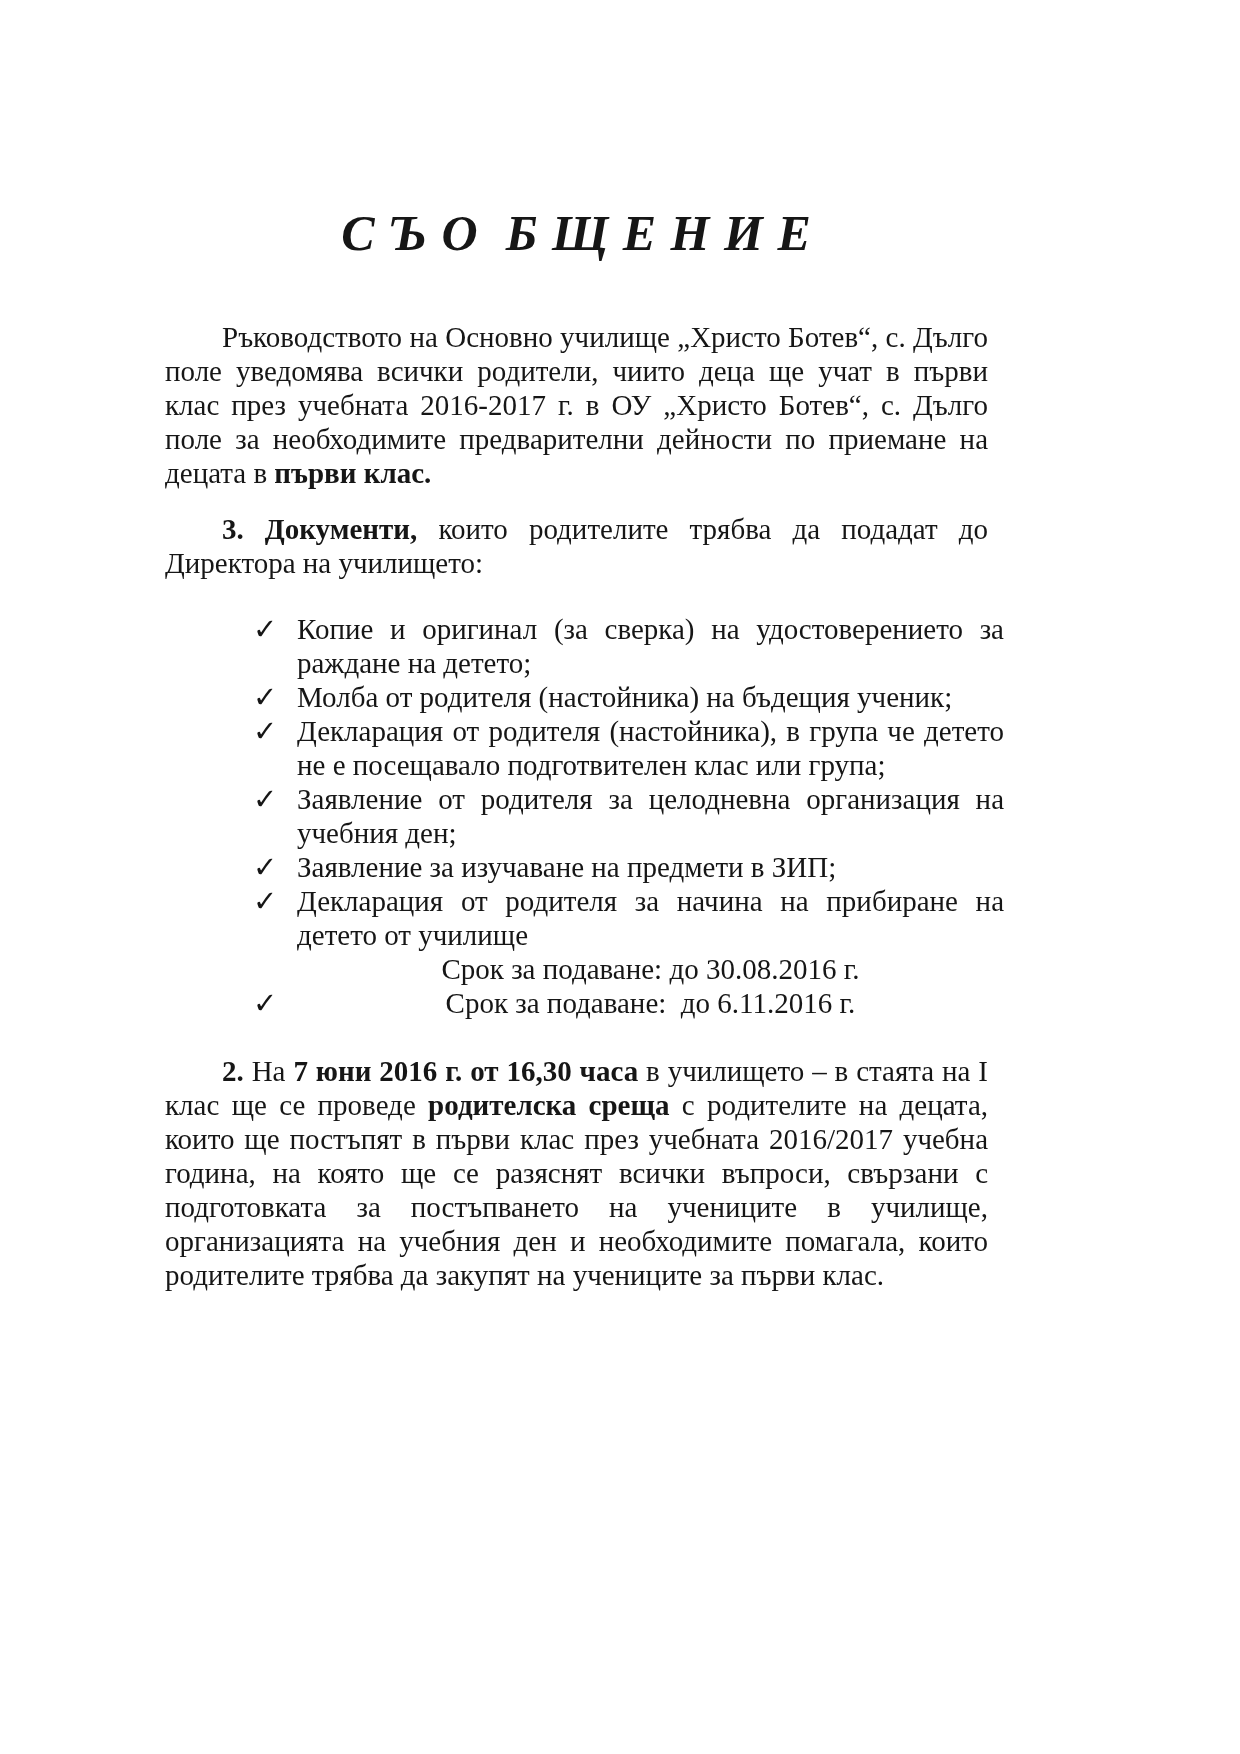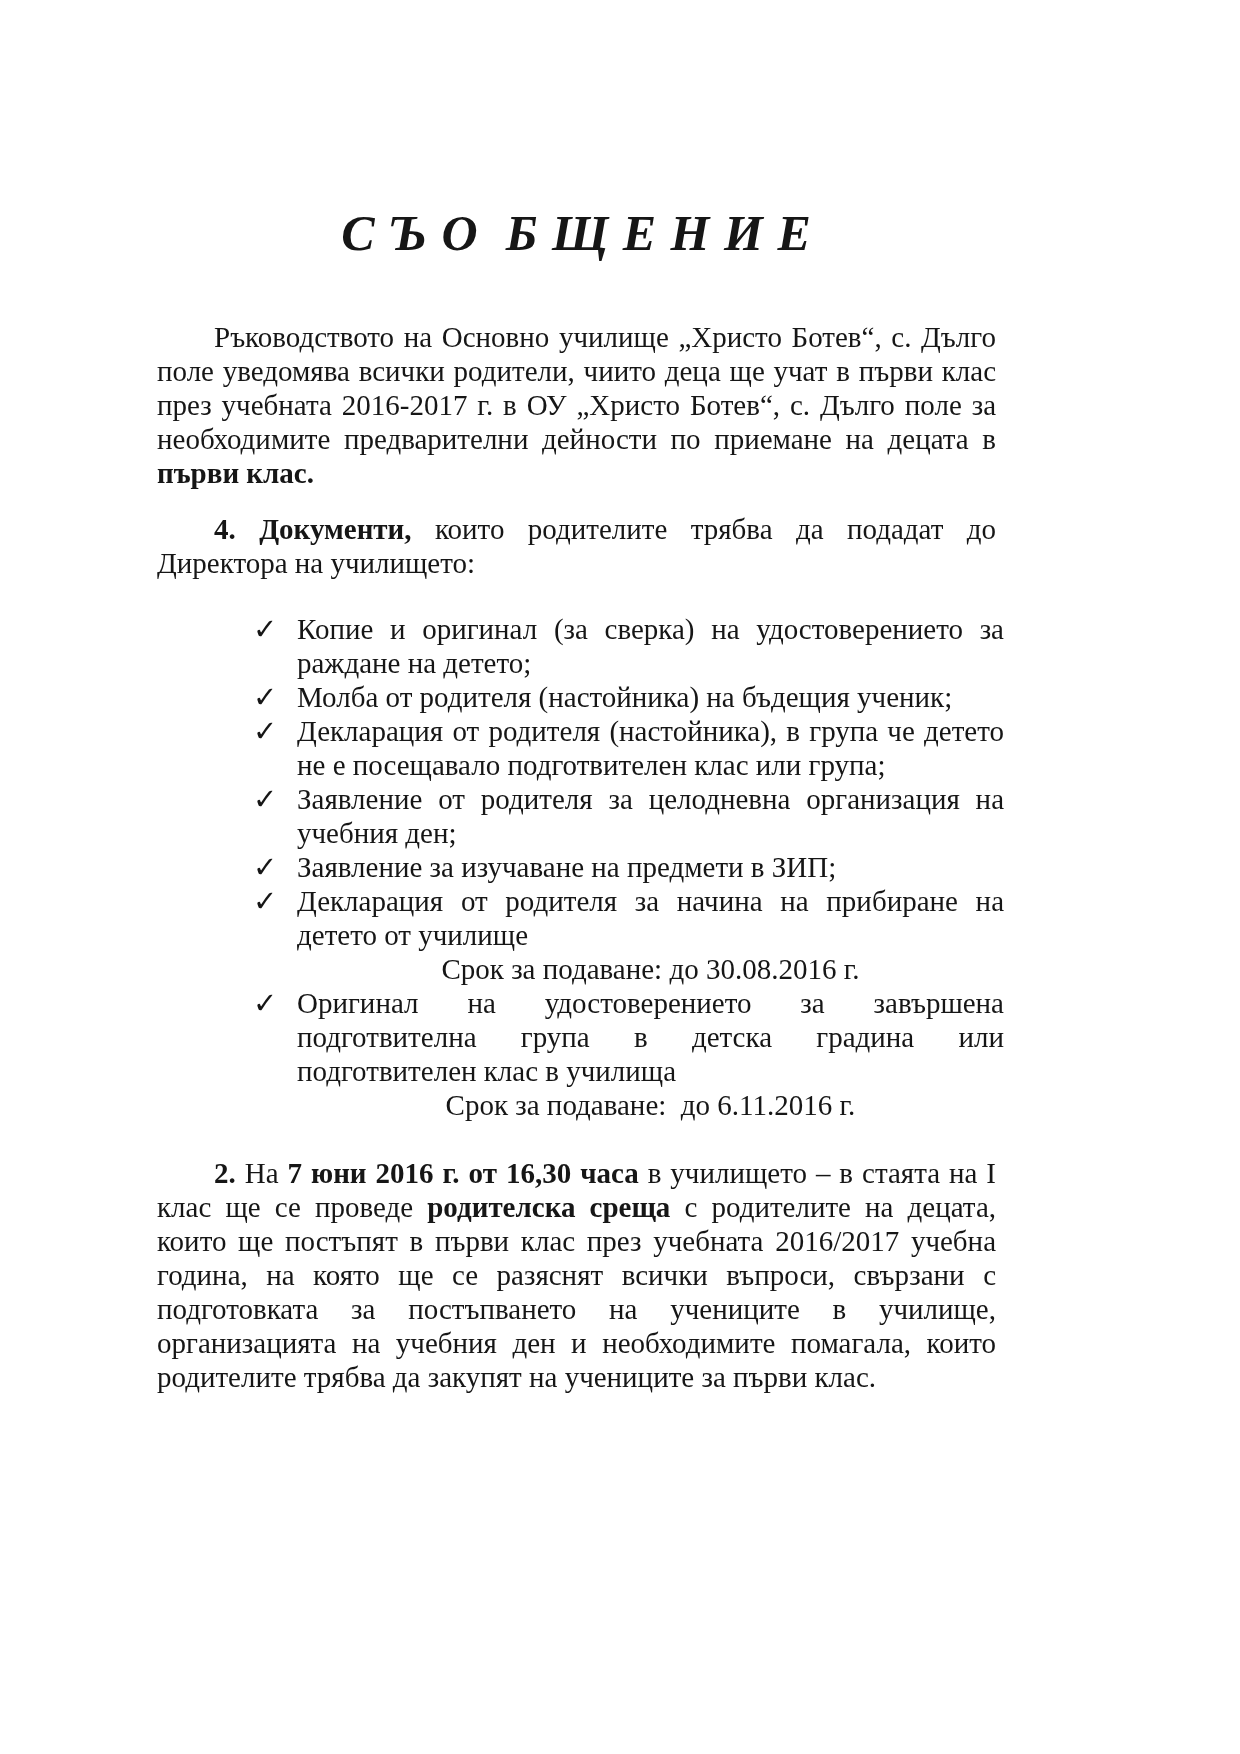--- a/index.html
+++ b/index.html
@@ -26,21 +26,21 @@
     text-align: center;
     font-size: 50px;
     line-height: 56px;
     font-weight: bold;
     font-style: italic;
     white-space: pre;
     margin: 0 0 59px 0;
     letter-spacing: 1px;
   }
   .para {
-    margin: 8px;
+    margin: 16px;
     text-align: justify;
     text-indent: 57px;
   }
   .para-intro { }
   .section-heading {
     margin-top: 22px;
   }
   .bullet-list {
     margin-top: 32px;
   }
@@ -81,21 +81,21 @@
 </style>
 </head>
 <body>
 
 <div class="page">
 
   <h1 class="doc-title">С Ъ О  Б Щ Е Н И Е</h1>
 
   <p class="para para-intro"><span>Ръководството на Основно училище „Христо Ботев“, с. Дълго поле уведомява всички родители, чиито деца ще учат в първи клас през учебната 2016-2017 г. в ОУ „Христо Ботев“, с. Дълго поле за необходимите предварителни дейности по приемане на децата в </span><b>първи клас.</b></p>
 
-  <p class="para section-heading"><b>4. Документи,</b><span> които родителите трябва да подадат до Директора на училището:</span></p>
+  <p class="para section-heading"><b>3. Документи,</b><span> които родителите трябва да подадат до Директора на училището:</span></p>
 
   <div class="bullet-list">
 
     <div class="bullet-item">
       <span class="marker">✓</span>
       <span>Копие и оригинал (за сверка) на удостоверението за раждане на детето;</span>
     </div>
 
     <div class="bullet-item">
       <span class="marker">✓</span>
@@ -119,21 +119,20 @@
 
     <div class="bullet-item">
       <span class="marker">✓</span>
       <span>Декларация от родителя за начина на прибиране на детето от училище</span>
     </div>
 
     <div class="deadline-line">Срок за подаване: до 30.08.2016 г.</div>
 
     <div class="bullet-item">
       <span class="marker">✓</span>
-      <span>Оригинал на удостоверението за завършена подготвителна група в детска градина или подготвителен клас в училища</span>
     </div>
 
     <div class="deadline-line">Срок за подаване:  до 6.11.2016 г.</div>
 
   </div>
 
   <p class="para para-meeting"><b>2.</b><span> На </span><b>7 юни 2016 г. от 16,30 часа</b><span> в училището – в стаята на I клас ще се проведе </span><b>родителска среща</b><span> с родителите на децата, които ще постъпят в първи клас през учебната 2016/2017 учебна година, на която ще се разяснят всички въпроси, свързани с подготовката за постъпването на учениците в училище, организацията на учебния ден и необходимите помагала, които родителите трябва да закупят на учениците за първи клас.</span></p>
 
 
   <div class="signature">

